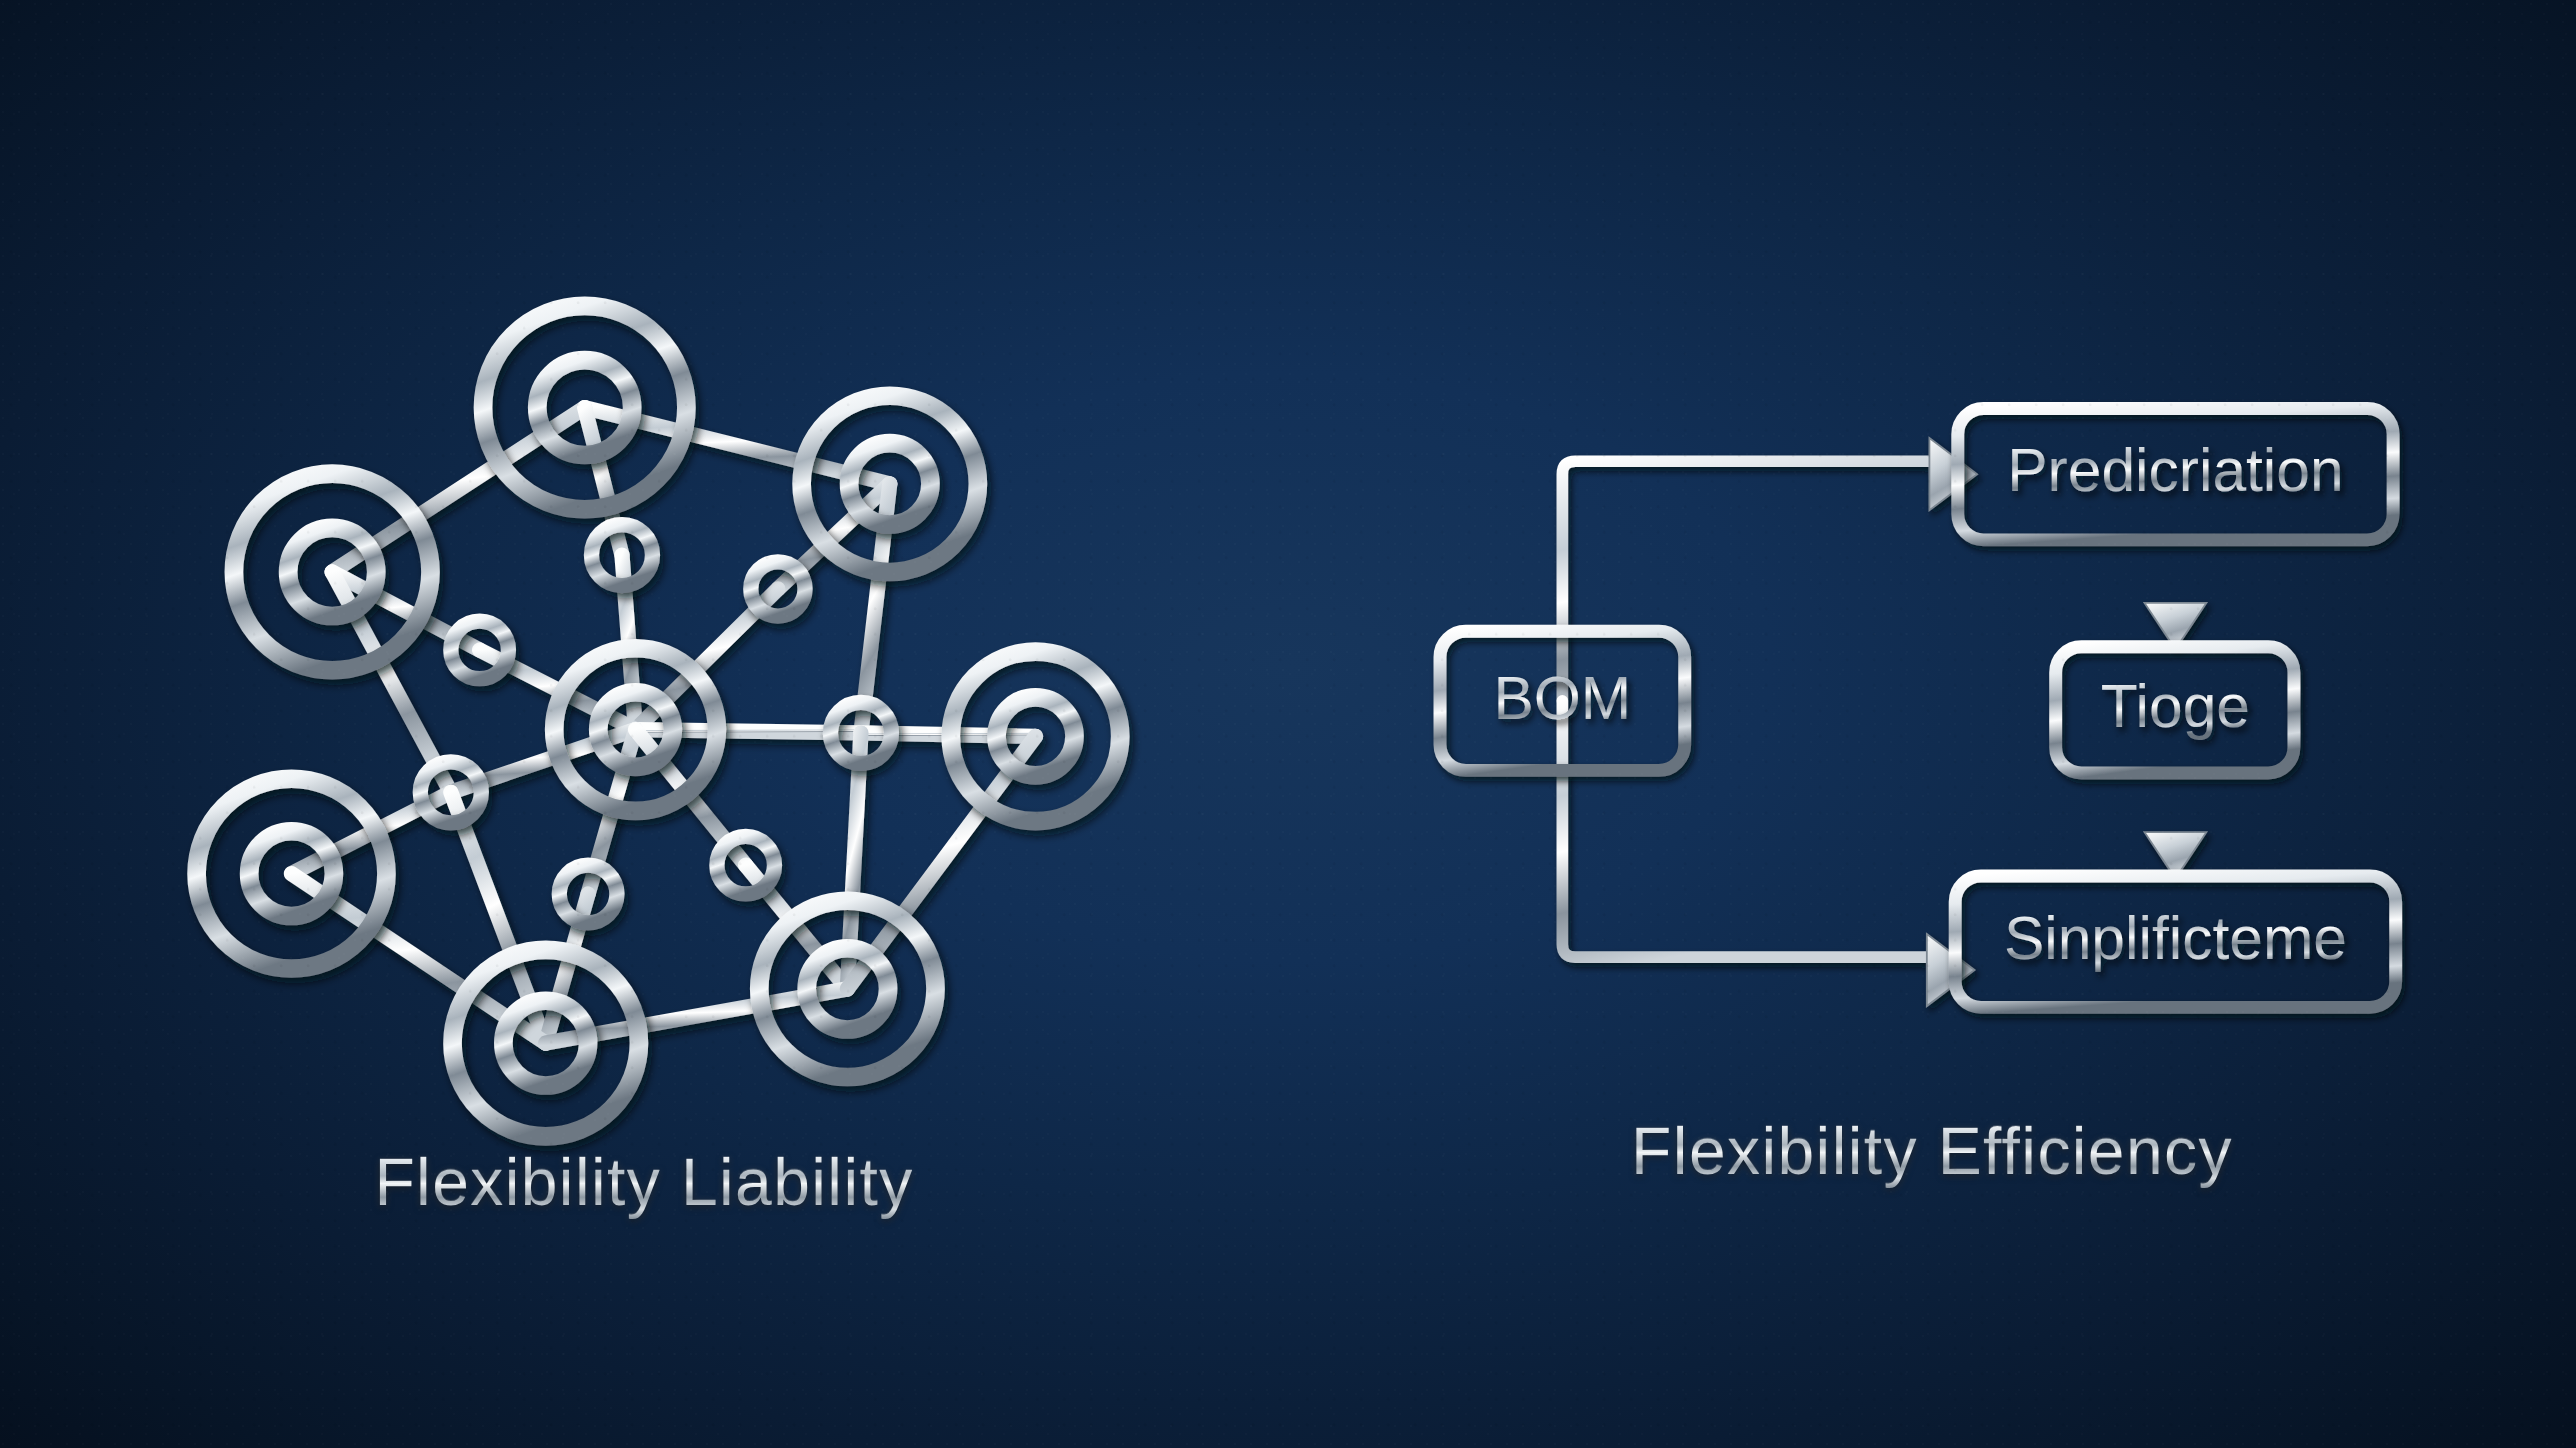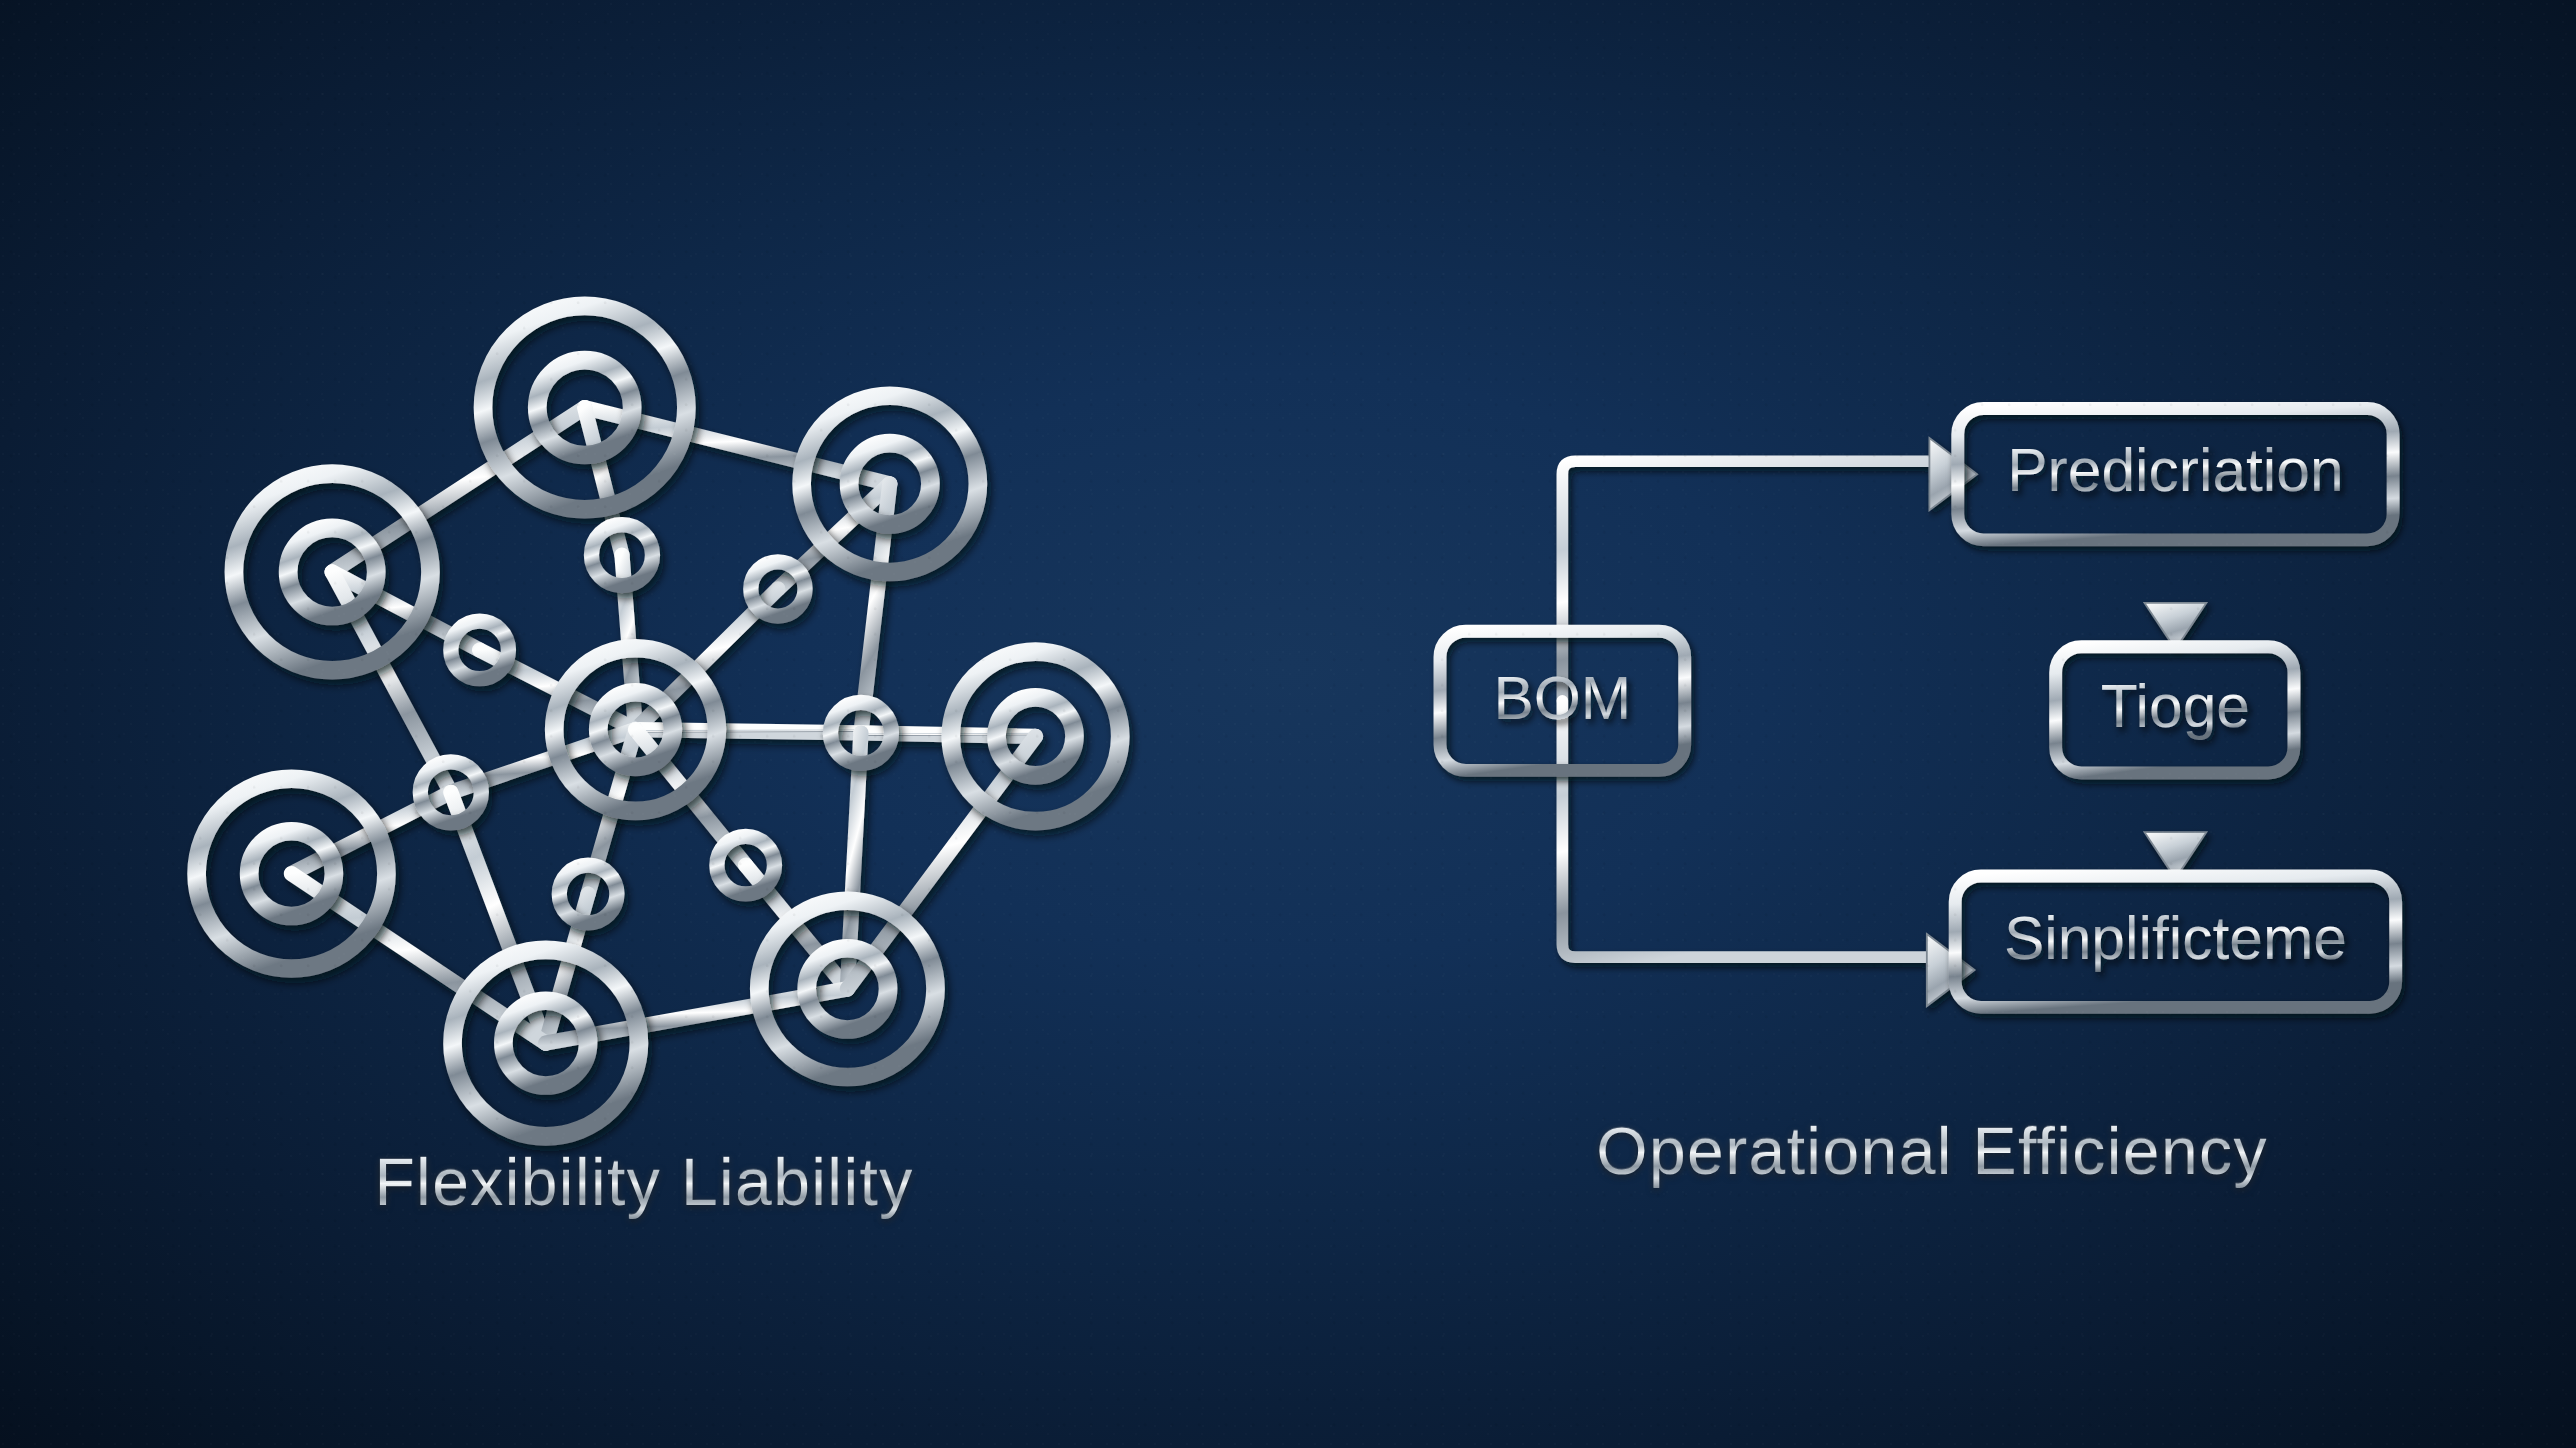--- a/index.html
+++ b/index.html
@@ -238,17 +238,17 @@
       </g>
 
       <g font-family="Liberation Sans, sans-serif" font-size="47" text-anchor="middle" dominant-baseline="middle" fill="url(#boxFrame)" filter="url(#emboss2)">
         <text x="213" y="374">BOM</text>
         <text x="689" y="197">Predicriation</text>
         <text x="689" y="380">Tioge</text>
         <text x="689" y="560">Sinplificteme</text>
       </g>
     </svg>
 
-    <div class="caption" id="flow-caption">Operational Efficiency</div>
+    <div class="caption" id="flow-caption">Flexibility Efficiency</div>
   </div>
 
 </div>
 
 
 </body></html>

